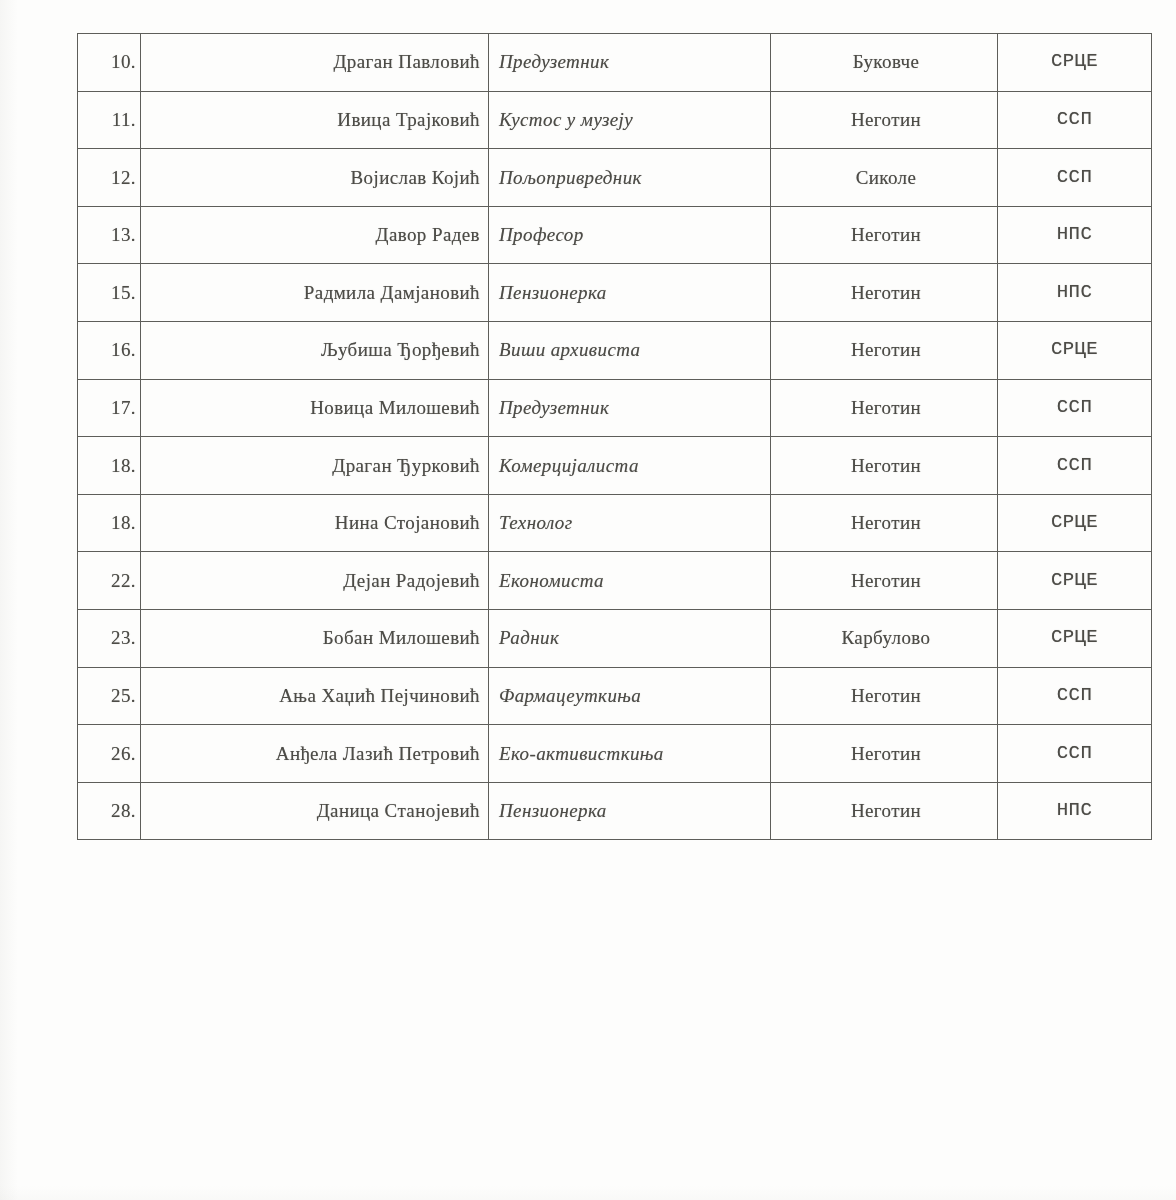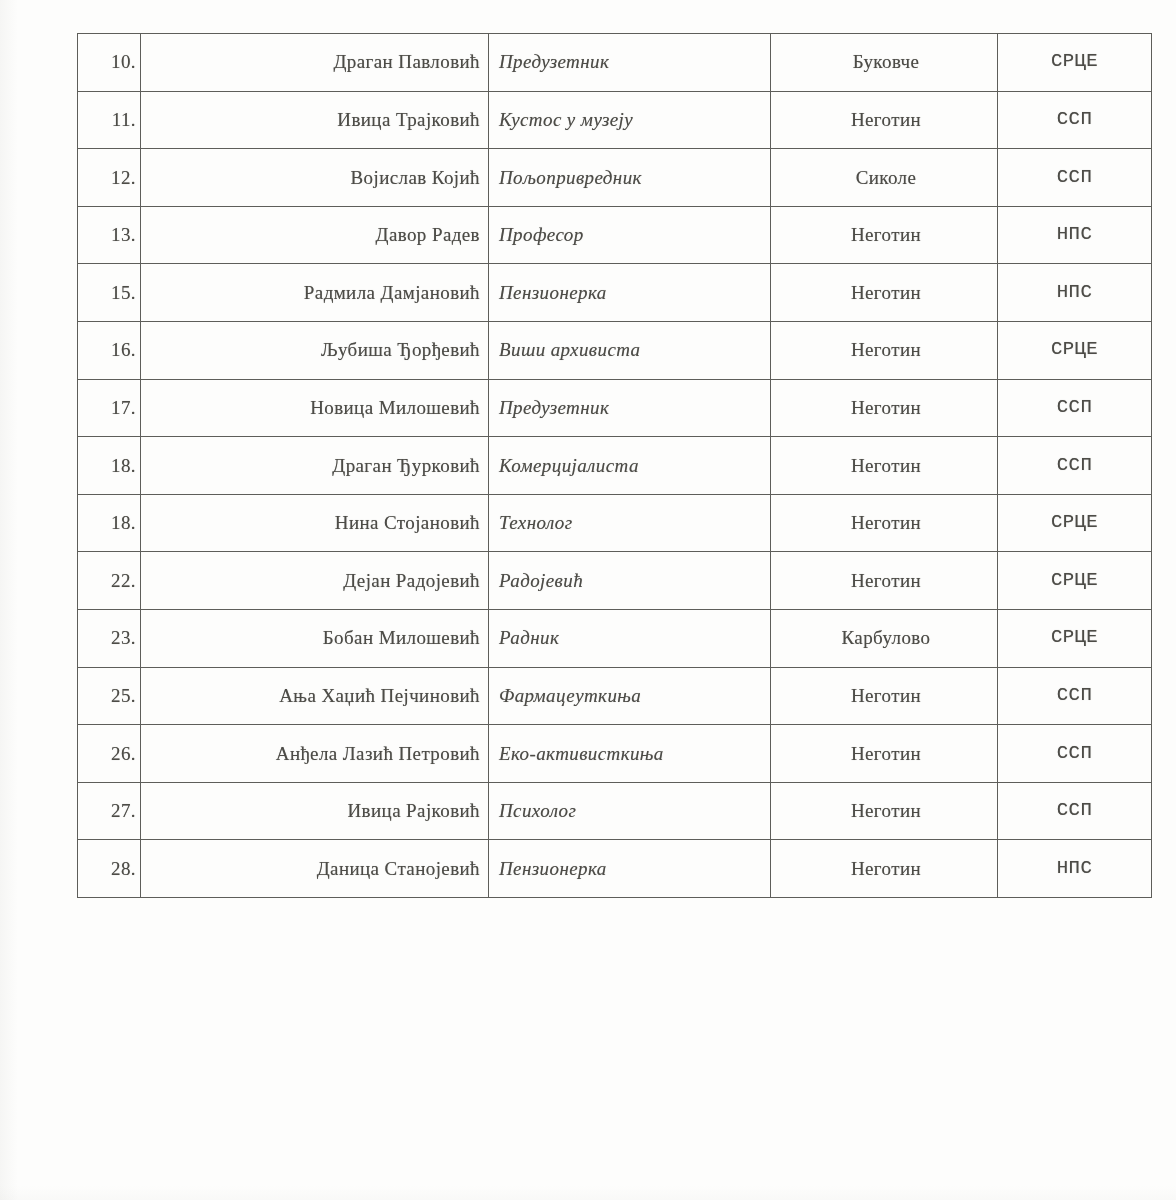--- a/index.html
+++ b/index.html
@@ -128,21 +128,21 @@
           <tr class="row">
     <td class="c-num">18.</td>
     <td class="c-name">Нина Стојановић</td>
     <td class="c-occ">Технолог</td>
     <td class="c-place">Неготин</td>
     <td class="c-party">СРЦЕ</td>
   </tr>
           <tr class="row">
     <td class="c-num">22.</td>
     <td class="c-name">Дејан Радојевић</td>
-    <td class="c-occ">Радојевић</td>
+    <td class="c-occ">Економиста</td>
     <td class="c-place">Неготин</td>
     <td class="c-party">СРЦЕ</td>
   </tr>
           <tr class="row">
     <td class="c-num">23.</td>
     <td class="c-name">Бобан Милошевић</td>
     <td class="c-occ">Радник</td>
     <td class="c-place">Карбулово</td>
     <td class="c-party">СРЦЕ</td>
   </tr>
@@ -154,27 +154,20 @@
     <td class="c-party">ССП</td>
   </tr>
           <tr class="row">
     <td class="c-num">26.</td>
     <td class="c-name">Анђела Лазић Петровић</td>
     <td class="c-occ">Еко-активисткиња</td>
     <td class="c-place">Неготин</td>
     <td class="c-party">ССП</td>
   </tr>
           <tr class="row">
-    <td class="c-num">27.</td>
-    <td class="c-name">Ивица Рајковић</td>
-    <td class="c-occ">Психолог</td>
-    <td class="c-place">Неготин</td>
-    <td class="c-party">ССП</td>
-  </tr>
-          <tr class="row">
     <td class="c-num">28.</td>
     <td class="c-name">Даница Станојевић</td>
     <td class="c-occ">Пензионерка</td>
     <td class="c-place">Неготин</td>
     <td class="c-party">НПС</td>
   </tr>
         </tbody>
     </table>
   </div>
 </div>

